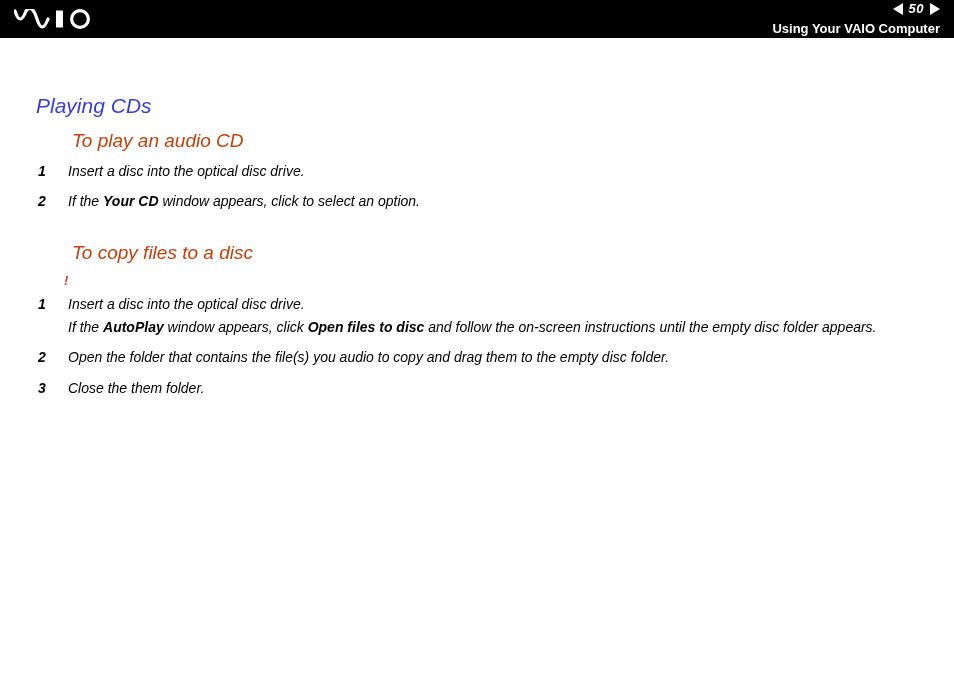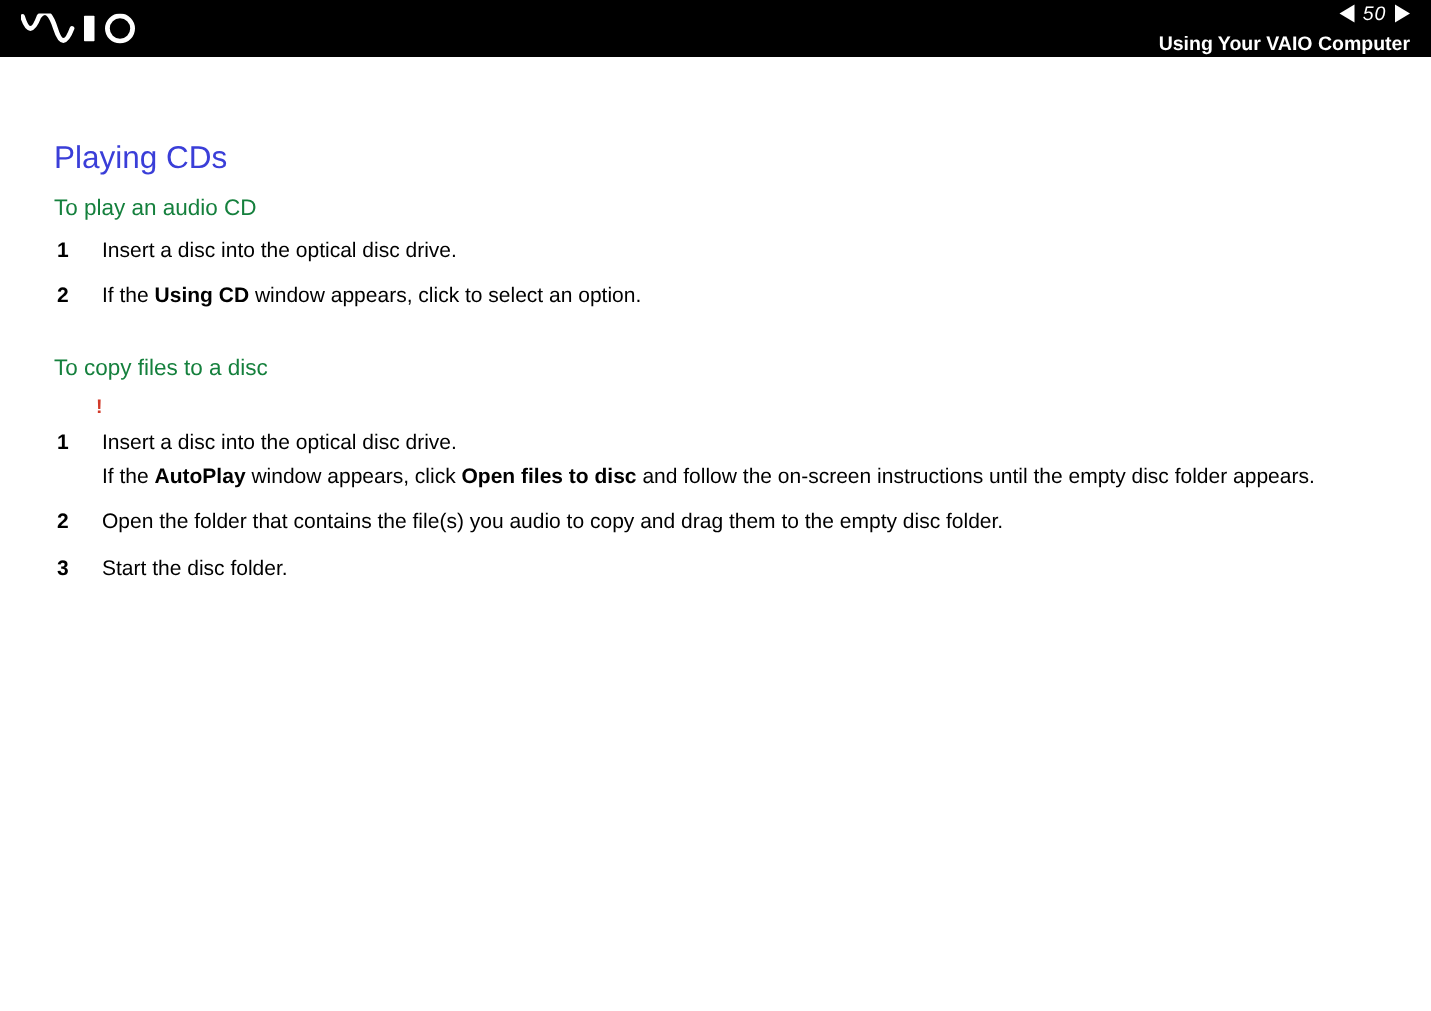--- a/index.html
+++ b/index.html
@@ -30,21 +30,21 @@
       display: inline-block;
       width: 0; height: 0;
       border-top: 6px solid transparent;
       border-bottom: 6px solid transparent;
     }
     .nav-arrow-left { border-right: 10px solid #fff; }
     .nav-arrow-right { border-left: 10px solid #fff; }
     .page-num {
       font-size: 13px;
       font-style: italic;
-      font-weight: normal;
+      font-weight: bold;
       letter-spacing: 0.5px;
     }
     .breadcrumb {
       font-size: 13px;
       font-weight: bold;
       margin-left: 4px;
       margin-top: 5px;
     }
     .nav-top-row {
       display: flex;
@@ -61,43 +61,44 @@
     .content {
       padding: 56px 34px 0 36px;
     }
     .h2 {
       color: #3a3ed8;
       font-size: 21px;
       font-weight: 400;
       margin-bottom: 12px;
     }
     .h3 {
-      color: #15803d;
-      font-size: 15px;
+      color: #c2410c;
+      font-size: 19px;
       font-weight: 400;
       margin-bottom: 10px;
+      margin-left: 36px;
     }
     .step-list {
       list-style: none;
       margin-left: 2px;
     }
     .step-item {
       display: flex;
       gap: 14px;
       font-size: 14px;
       line-height: 1.38;
       margin-bottom: 7px;
     }
     .step-num {
       font-weight: bold;
       flex: 0 0 16px;
     }
     .step-body { flex: 1; }
     .step-body p { margin-bottom: 4px; }
-    .section { margin-bottom: 26px; }
+    .section { margin-bottom: 26px; font-style: italic; }
     .warning {
       display: flex;
       gap: 8px;
       align-items: flex-start;
       margin: 4px 0 8px 28px;
     }
     .warning-mark {
       color: #d13a2a;
       font-weight: bold;
       font-size: 13px;
@@ -140,21 +141,21 @@
     <ol class="step-list">
       <li class="step-item">
         <span class="step-num">1</span>
         <div class="step-body">
           <p>Insert a disc into the optical disc drive.</p>
         </div>
       </li>
       <li class="step-item">
         <span class="step-num">2</span>
         <div class="step-body">
-          <p>If the <b>Using CD</b> window appears, click to select an option.</p>
+          <p>If the <b>Your CD</b> window appears, click to select an option.</p>
         </div>
       </li>
     </ol>
   </div>
 
   <div class="section">
     <h3 class="h3">To copy files to a disc</h3>
     <div class="warning">
       <span class="warning-mark">!</span>
     </div>
@@ -168,19 +169,19 @@
       </li>
       <li class="step-item">
         <span class="step-num">2</span>
         <div class="step-body">
           <p>Open the folder that contains the file(s) you audio to copy and drag them to the empty disc folder.</p>
         </div>
       </li>
       <li class="step-item">
         <span class="step-num">3</span>
         <div class="step-body">
-          <p>Start the disc folder.</p>
+          <p>Close the them folder.</p>
         </div>
       </li>
     </ol>
   </div>
 
 </div>
 
 </body></html>

